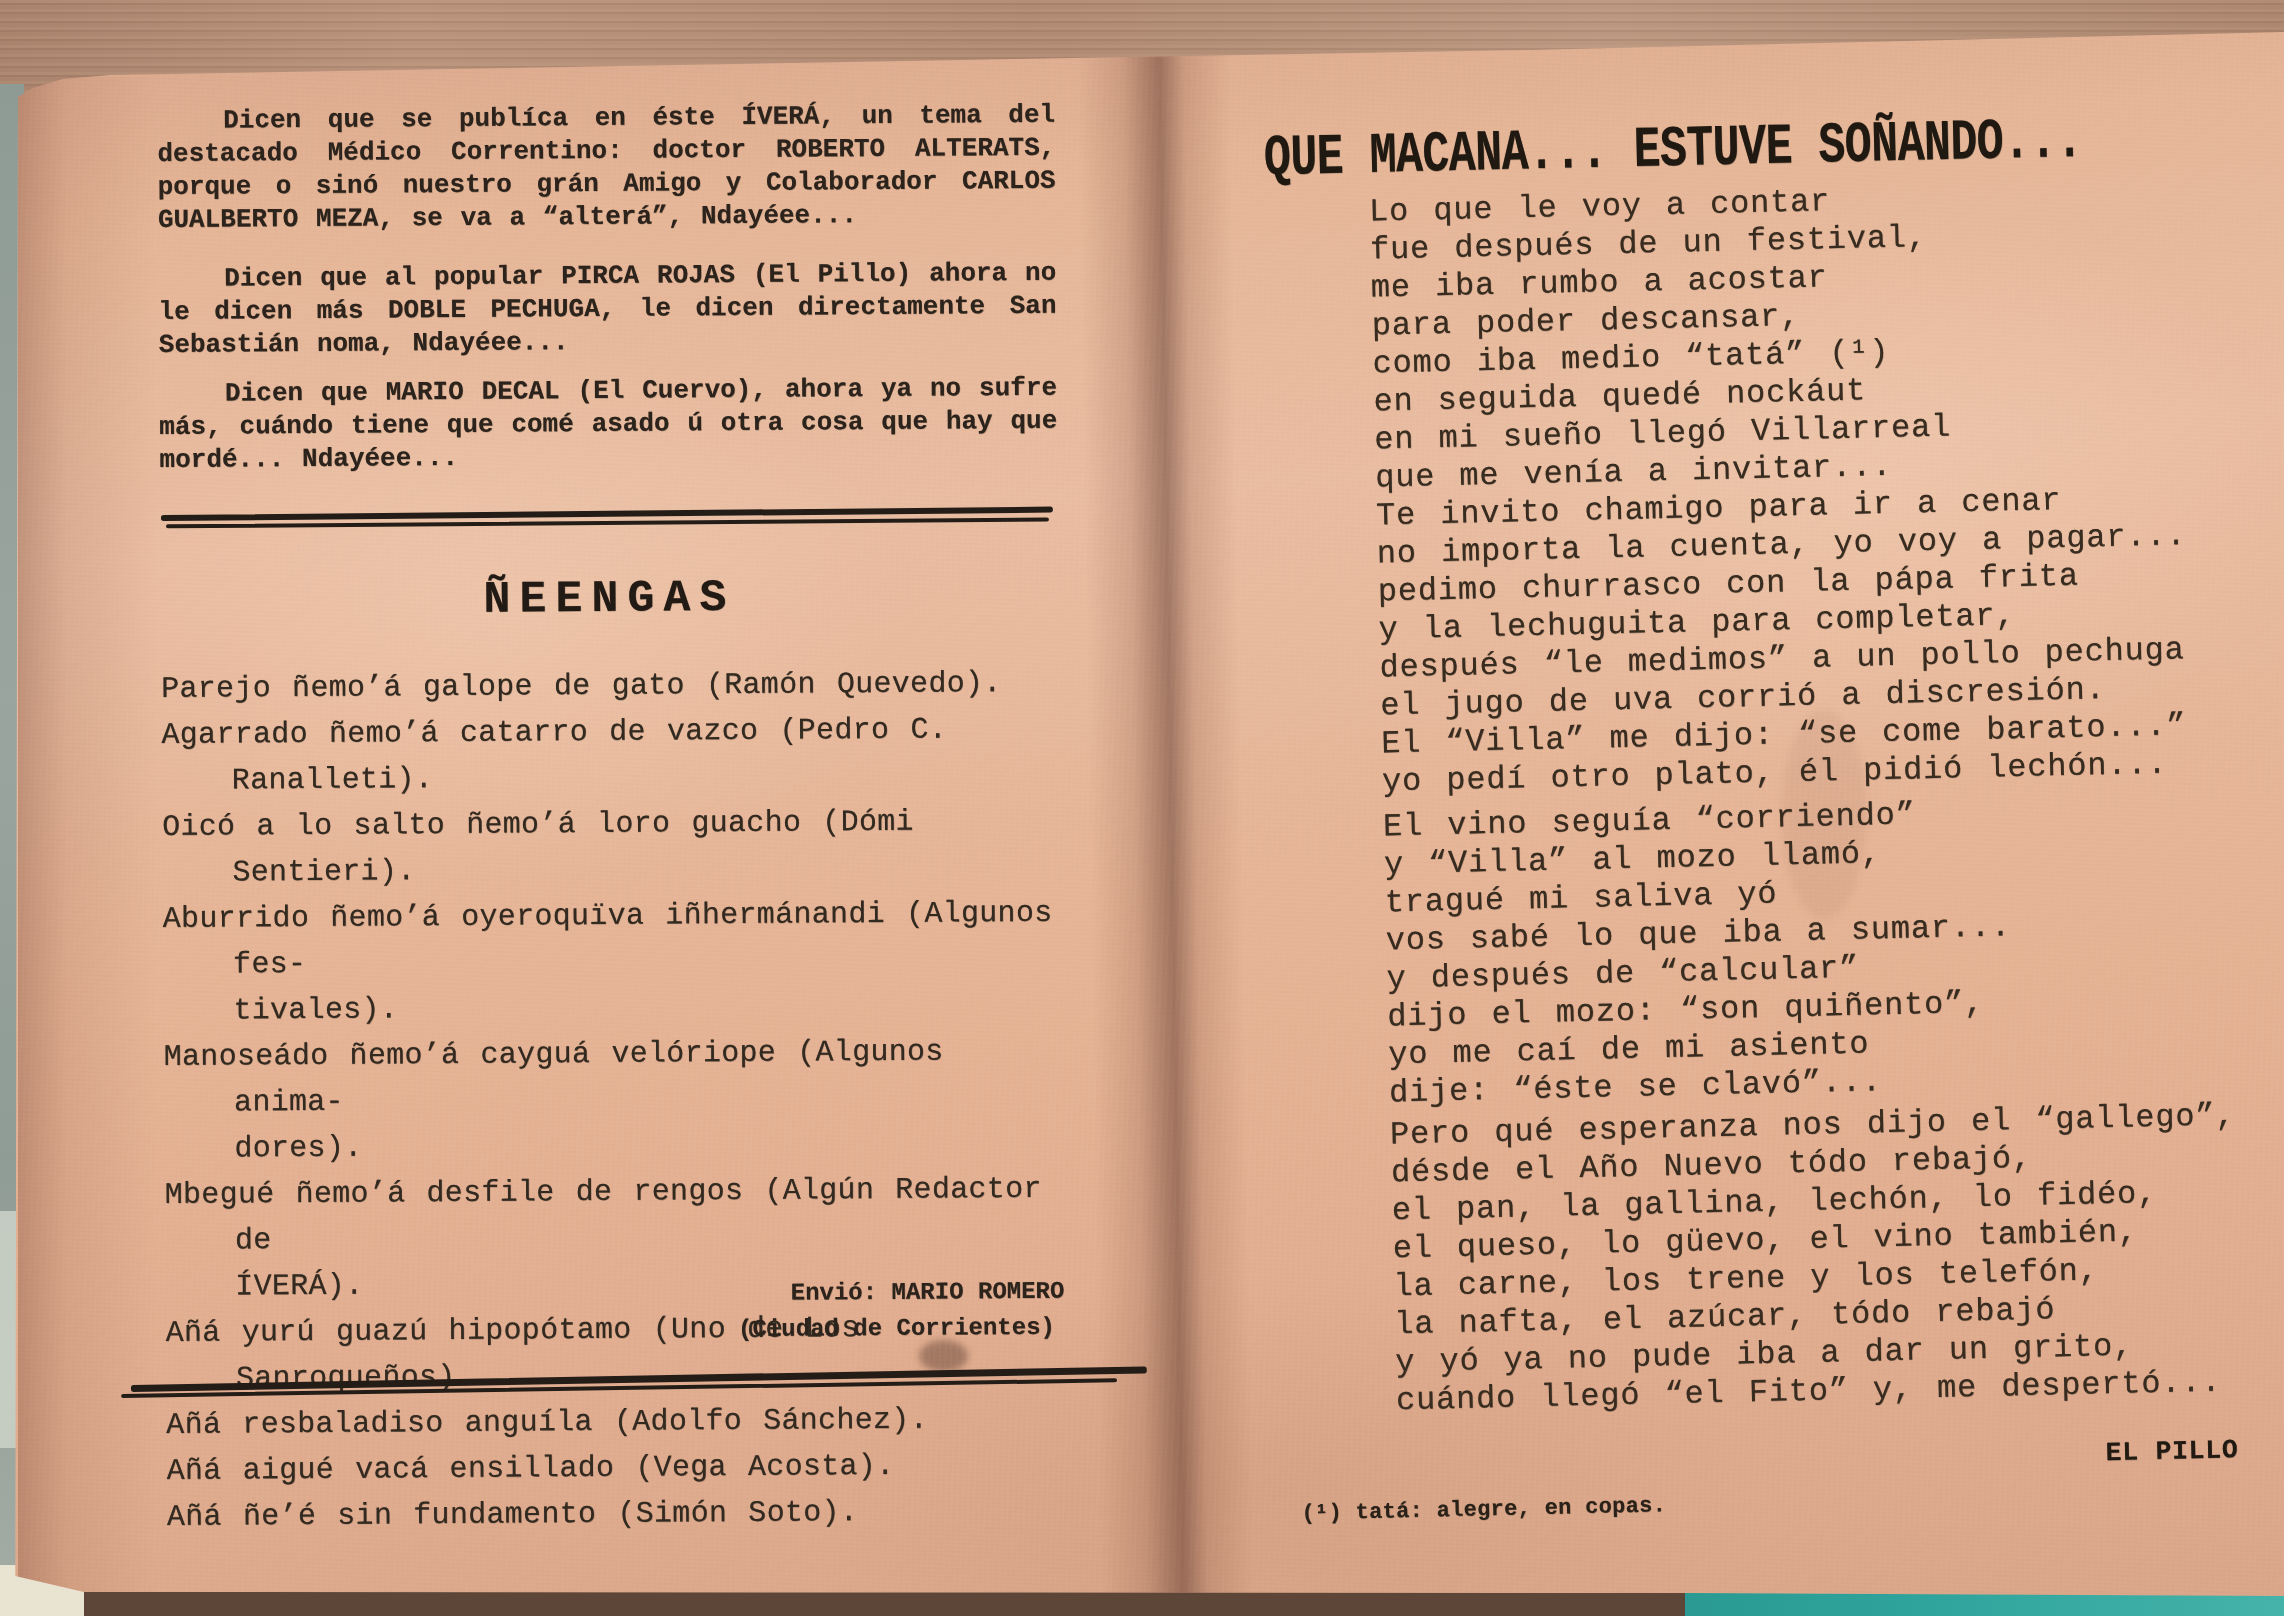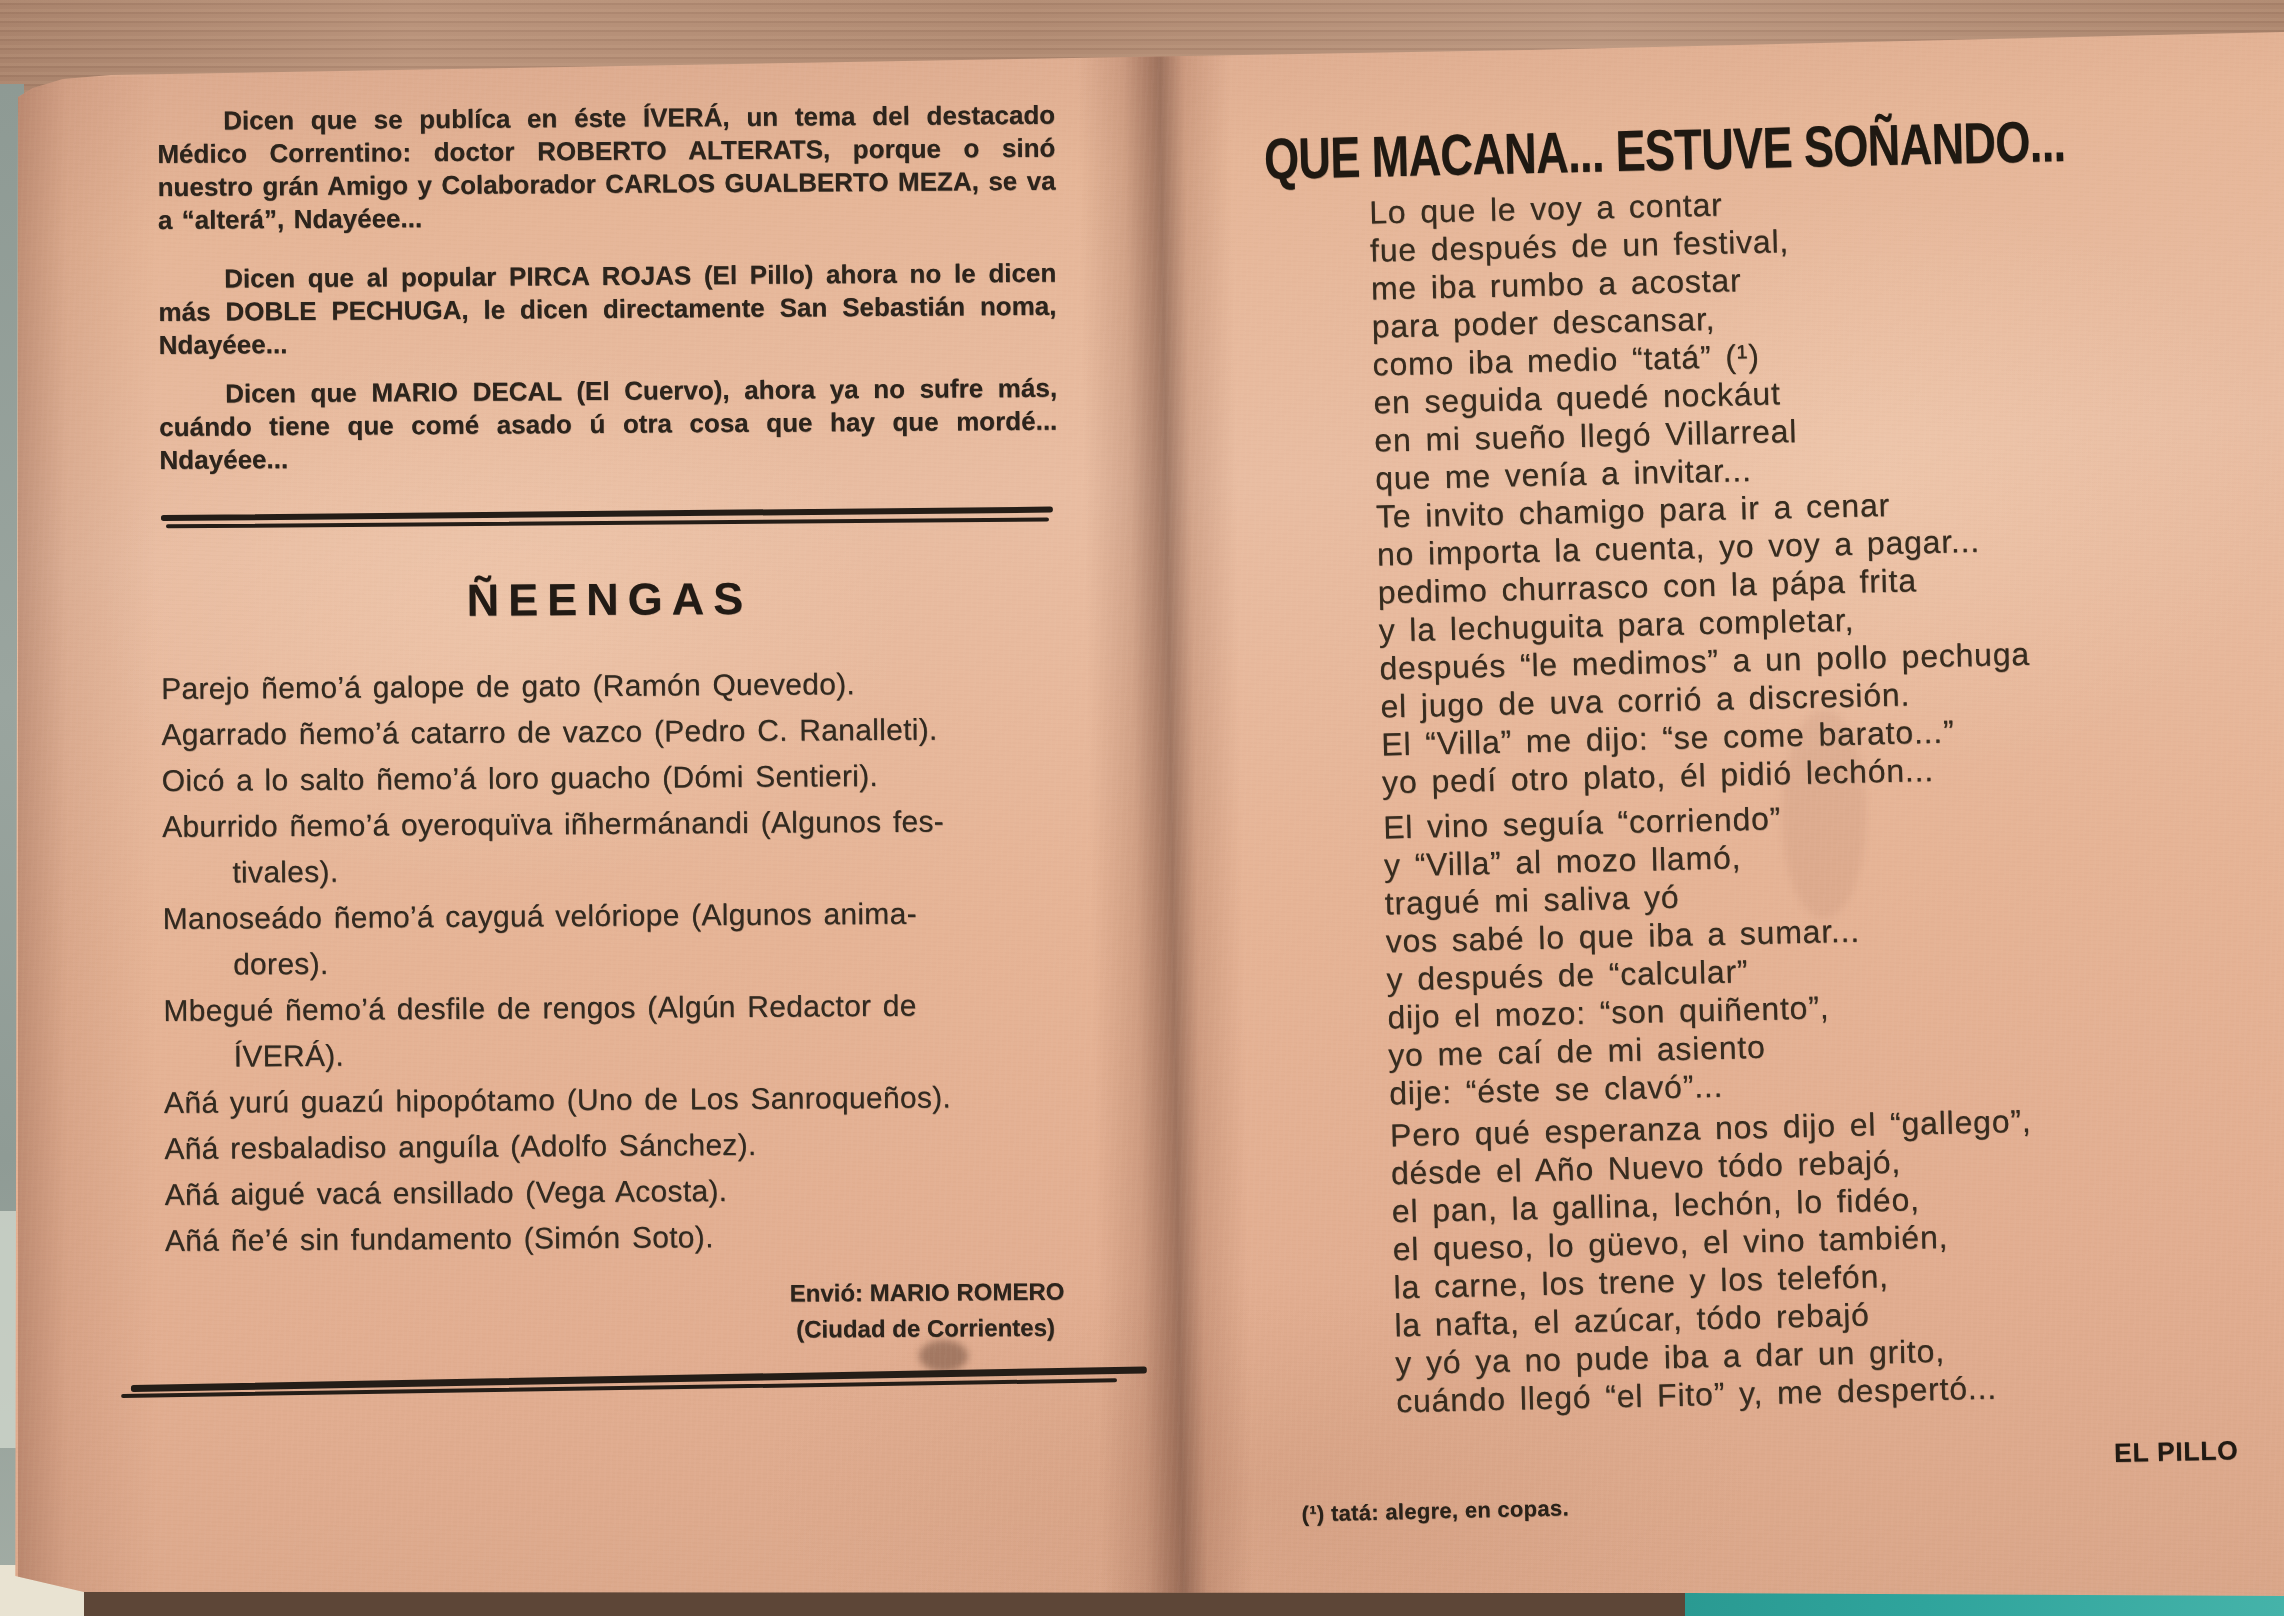--- a/index.html
+++ b/index.html
@@ -1,18 +1,18 @@
 <!DOCTYPE html>
 <html style="--paper: #e5b296; --ink: #2c241c; --scanner_bg: #b48e75; --side_strip: #99a49e; --bottom_strip: #5d4637; --teal_strip: #2fa49c; --corner_light: #e9e3d2; --gutter_shadow: #6e4433;font-size:11px"><head>
 <meta charset="utf-8">
 <title></title>
 <style>
   html,body{margin:0;padding:0;background:#8a8a84;}
   #canvas{position:relative;width:2284px;height:1616px;overflow:hidden;
-          font-family:Liberation Sans, sans-serif;}
+          font-family:Liberation Mono, monospace;}
 
   
   .bg-top{position:absolute;left:0;top:0;width:2284px;height:104px;
     background:
       repeating-linear-gradient(0deg, rgba(92,58,42,.10) 0 2.1px, rgba(215,180,152,.12) 2.1px 4.9px, rgba(0,0,0,0) 4.9px 9px),
       linear-gradient(90deg,#a9836c 0%, #b9937b 18%, #b08a72 45%, #bb9780 70%, #ad876f 100%);}
   .bg-left{position:absolute;left:0;top:84px;width:24px;height:1533px;
     background:linear-gradient(180deg,#8e9a94 0%,#9aa59f 40%,#8f9b95 70%,#a3ada5 100%);}
   .bg-left-light{position:absolute;left:0;top:1211px;width:21px;height:237px;background:#ccd4c9;opacity:.85;}
   .bg-bottom{position:absolute;left:42px;top:1575px;width:1699px;height:42px;background:var(--bottom_strip,#5d4637);}

